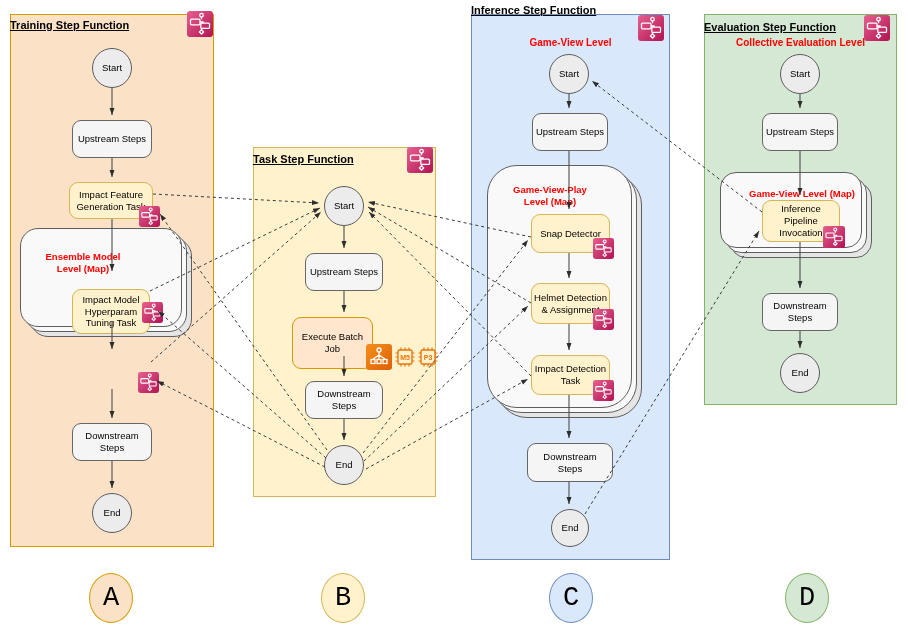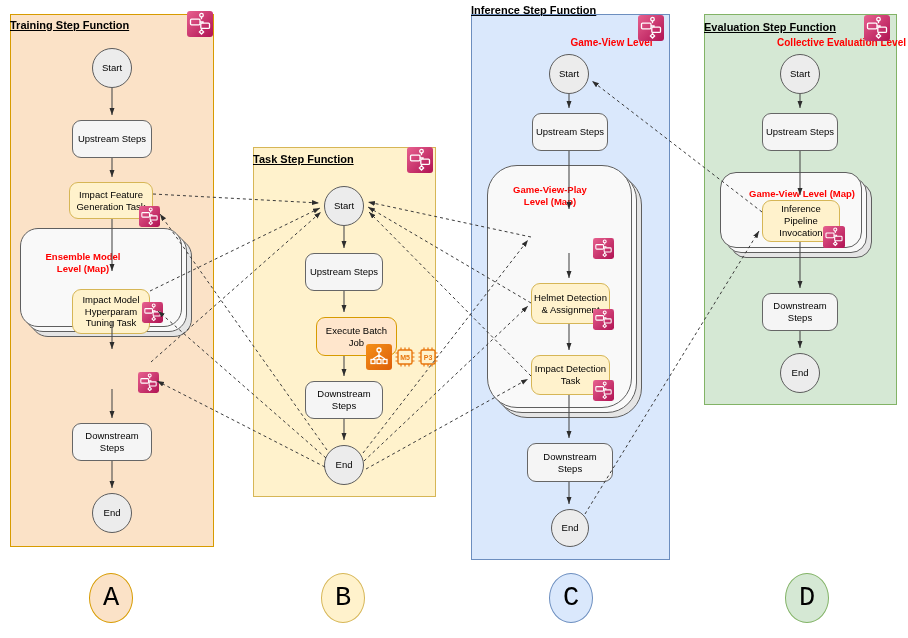--- a/index.html
+++ b/index.html
@@ -8,21 +8,21 @@
     font-family:"Liberation Sans",sans-serif;color:#000;overflow:hidden;
   }
   .panel{position:absolute;box-sizing:border-box;border:1px solid;}
   .panel-a{left:10px;top:14px;width:204px;height:533px;background:#FBE2C7;border-color:#D79B00;}
   .panel-b{left:253px;top:147px;width:183px;height:350px;background:#FFF2CC;border-color:#D6B656;}
   .panel-c{left:471px;top:14px;width:199px;height:546px;background:#DAE8FC;border-color:#6C8EBF;}
   .panel-d{left:704px;top:14px;width:193px;height:391px;background:#D5E8D4;border-color:#82B366;}
 
   .ptitle{position:absolute;font-size:11px;font-weight:bold;text-decoration:underline;
     white-space:nowrap;}
-  .psub{position:absolute;font-size:10px;font-weight:bold;color:#FF0000;text-align:center;white-space:nowrap;padding-left:41px;}
+  .psub{position:absolute;font-size:10px;font-weight:bold;color:#FF0000;text-align:center;white-space:nowrap;}
 
   .node{position:absolute;display:flex;align-items:center;justify-content:center;
     text-align:center;font-size:9.5px;line-height:1.25;box-sizing:border-box;padding:2px;}
   .step{background:#F5F5F5;border:1px solid #666666;border-radius:9px;}
   .task{background:#FFF2CC;border:1px solid #D6B656;border-radius:9px;}
   .batch-task{background:#FFE6CC;border:1px solid #D79B00;border-radius:9px;}
   .circle{background:#ECECEC;border:1px solid #5c5c5c;border-radius:50%;}
 
   .map{position:absolute;background:#e5e5e5;border:1px solid #5f5f5f;box-sizing:border-box;z-index:0;}
   .map::before,.map::after{content:"";position:absolute;inset:-1px;background:#F9F9F9;
@@ -143,37 +143,38 @@
     </svg>
   <svg class="icon" style="left:142px;top:302px" width="21" height="21">
       <use href="#sf-icon"></use>
     </svg>
   <svg class="icon" style="left:138px;top:372px" width="21" height="21">
       <use href="#sf-icon"></use>
     </svg>
 
   <div class="node circle" style="left:324px;top:186px;width:40px;height:40px">Start</div>
   <div class="node step" style="left:305px;top:253px;width:78px;height:38px">Upstream Steps</div>
-  <div class="node batch-task" style="left:316px;top:317px;width:81px;height:39px">Execute Batch Job</div>
+  <div class="node batch-task" style="left:292px;top:317px;width:81px;height:52px">Execute Batch Job</div>
   <div class="node step" style="left:305px;top:381px;width:78px;height:38px">Downstream Steps</div>
   <div class="node circle" style="left:324px;top:445px;width:40px;height:40px">End</div>
   <svg class="icon" style="left:366px;top:344px" width="26" height="26">
       <use href="#batch-icon"></use>
     </svg>
   <svg class="icon" style="left:394px;top:346px" width="22" height="22" viewBox="0 0 22 22">
     <use href="#chip-frame"></use>
       <text class="chip-text" x="11" y="13.5" text-anchor="middle">M5</text>
   </svg>
   <svg class="icon" style="left:417px;top:346px" width="22" height="22" viewBox="0 0 22 22">
     <use href="#chip-frame"></use>
       <text class="chip-text" x="11" y="13.5" text-anchor="middle">P3</text>
   </svg>
 
   <div class="node circle" style="left:549px;top:54px;width:40px;height:40px">Start</div>
   <div class="node step" style="left:532px;top:113px;width:76px;height:38px">Upstream Steps</div>
+  <div class="node task" style="left:531px;top:214px;width:79px;height:39px">Snap Detector</div>
   <div class="node task" style="left:531px;top:283px;width:79px;height:41px">Helmet Detection &amp; Assignment</div>
   <div class="node task" style="left:531px;top:355px;width:79px;height:40px">Impact Detection Task</div>
   <div class="node step" style="left:527px;top:443px;width:86px;height:39px">Downstream Steps</div>
   <div class="node circle" style="left:551px;top:509px;width:38px;height:38px">End</div>
   <svg class="icon" style="left:593px;top:238px" width="21" height="21">
       <use href="#sf-icon"></use>
     </svg>
   <svg class="icon" style="left:593px;top:309px" width="21" height="21">
       <use href="#sf-icon"></use>
     </svg>

